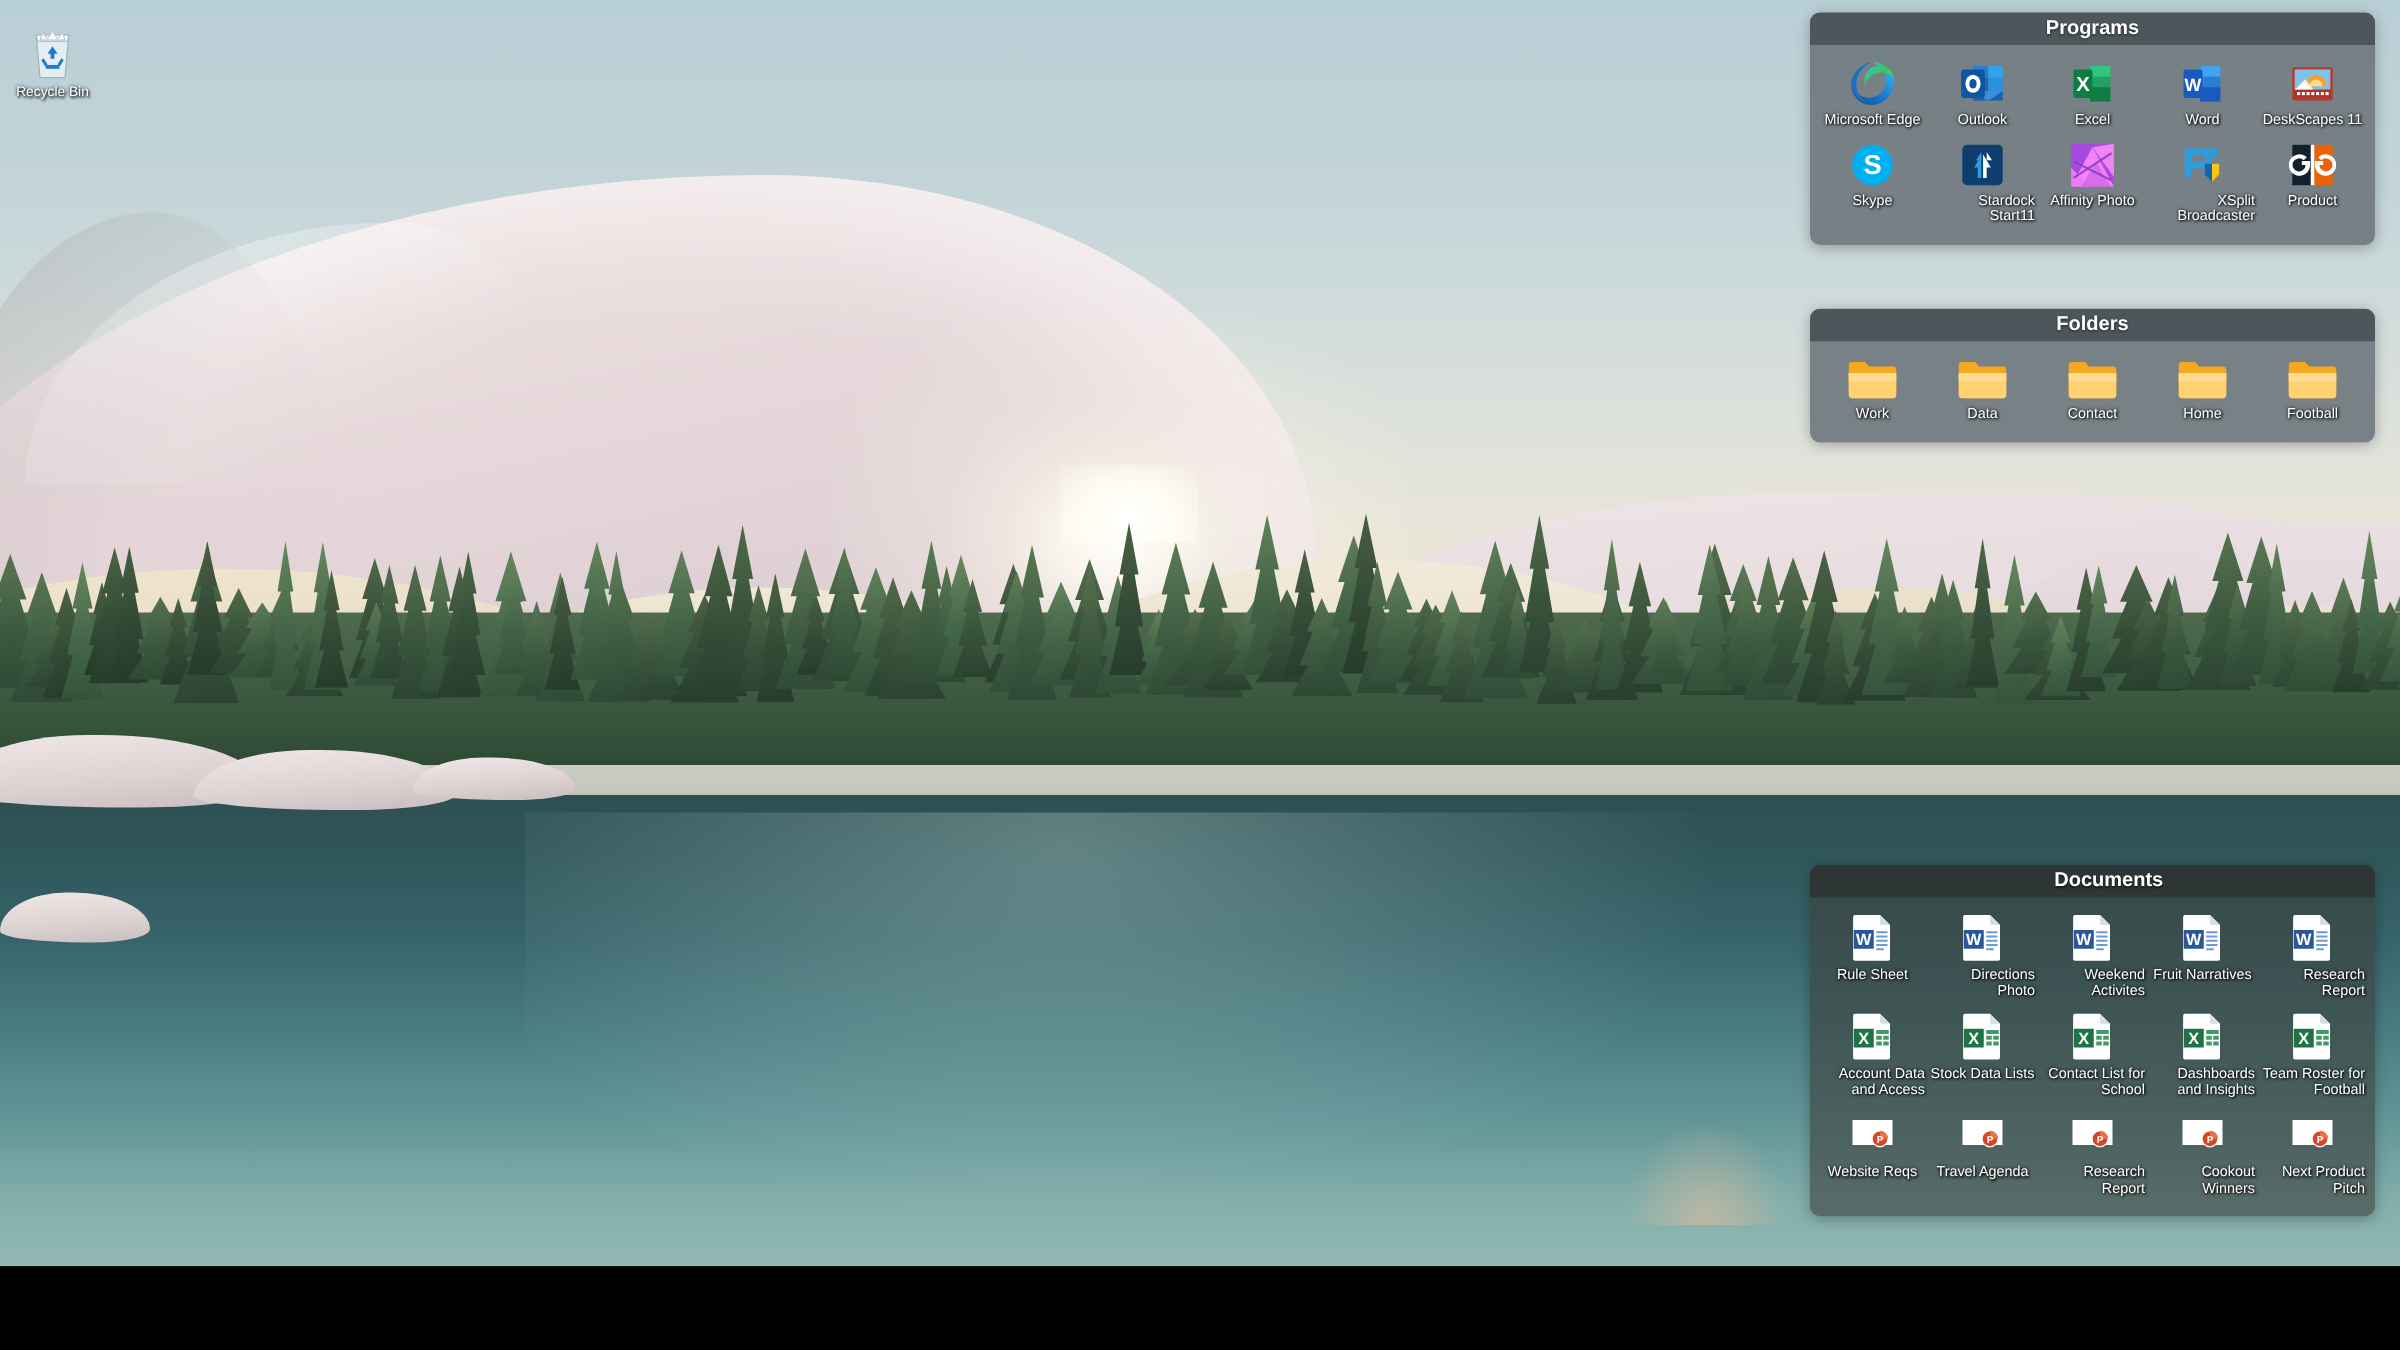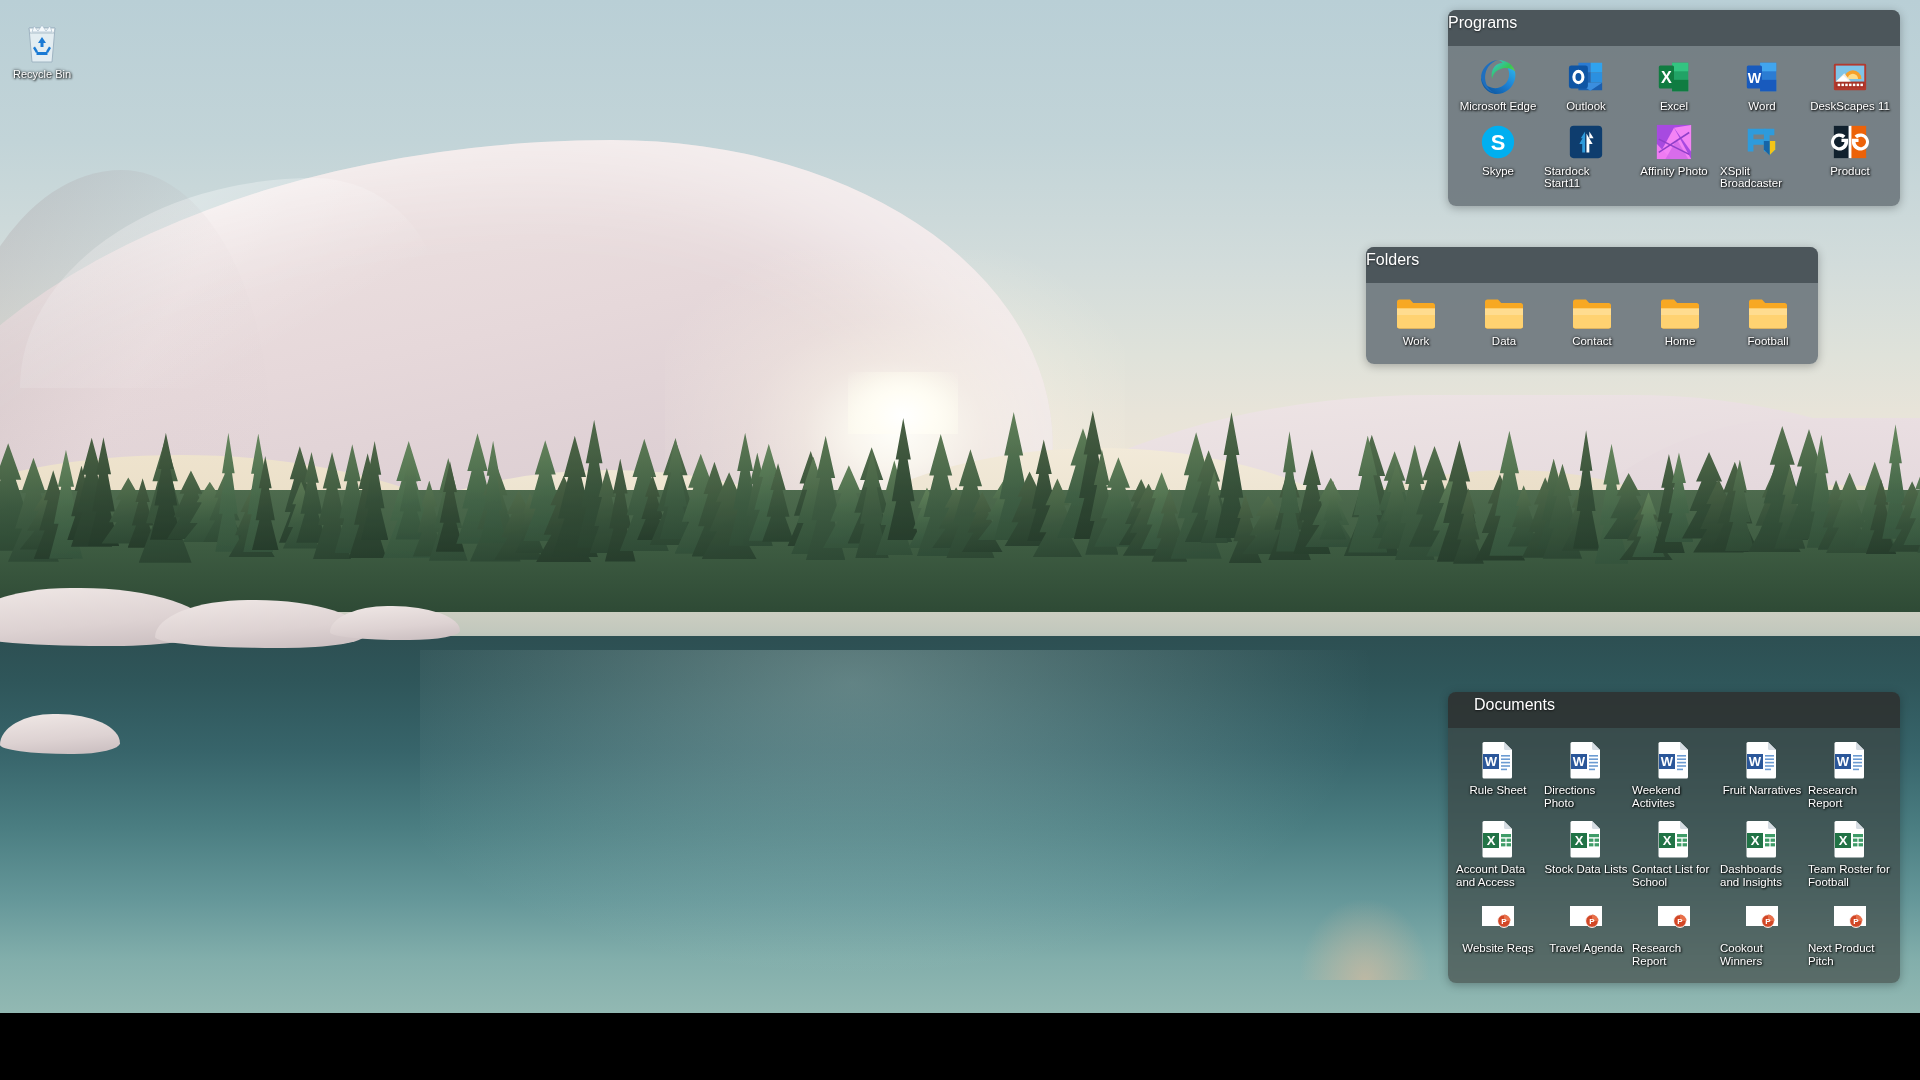--- a/index.html
+++ b/index.html
@@ -189,25 +189,26 @@
   }
 
   
   .fence {
     position: absolute;
     border-radius: 8px;
     overflow: hidden;
     box-shadow: 0 2px 10px rgba(0,0,0,0.28);
   }
   .fence-header {
-    height: 36px;
+    height: 26px;
     line-height: 26px;
+    text-align: center;
     color: #ffffff;
     font-size: 16px;
-    font-weight: normal;
+    font-weight: bold;
     text-shadow: 0 1px 2px rgba(0,0,0,0.6);
   }
   .fence-body {
     padding: 8px 6px 10px 6px;
   }
 
   
   #fence-programs, #fence-folders {
     background: rgba(112,122,127,0.93);
   }
@@ -219,21 +220,21 @@
   #fence-documents {
     background: rgba(60,64,62,0.62);
     backdrop-filter: blur(2px);
   }
   #fence-documents .fence-header {
     background: rgba(42,44,42,0.66);
     padding-left: 26px;
   }
 
   #fence-programs  { left: 1448px; top: 10px;  width: 452px; }
-  #fence-folders   { left: 1366px; top: 247px; width: 452px; }
+  #fence-folders   { left: 1448px; top: 247px; width: 452px; }
   #fence-documents { left: 1448px; top: 692px; width: 452px; }
 
   .icon-grid {
     display: grid;
     grid-template-columns: repeat(5, 1fr);
   }
   .fence-item {
     display: flex;
     flex-direction: column;
     align-items: center;
@@ -245,21 +246,21 @@
     width: 40px; height: 40px;
     margin-bottom: 4px;
     position: relative;
     flex-shrink: 0;
   }
   .fence-item .glyph svg { display: block; width: 40px; height: 40px; }
   .fence-label {
     color: #ffffff;
     font-size: 11.5px;
     line-height: 12.5px;
-    text-align: left;
+    text-align: right;
     text-shadow: 0 0 3px rgba(0,0,0,0.95), 1px 1px 2px rgba(0,0,0,0.9);
     max-width: 86px;
     word-wrap: break-word;
   }
   #fence-programs .fence-item .glyph,
   #fence-programs .fence-item .glyph svg { width: 38px; height: 38px; }
   #fence-documents .fence-item .glyph,
   #fence-documents .fence-item .glyph svg { width: 36px; height: 40px; }
   #fence-folders .fence-item .glyph,
   #fence-folders .fence-item .glyph svg { width: 42px; height: 36px; }

